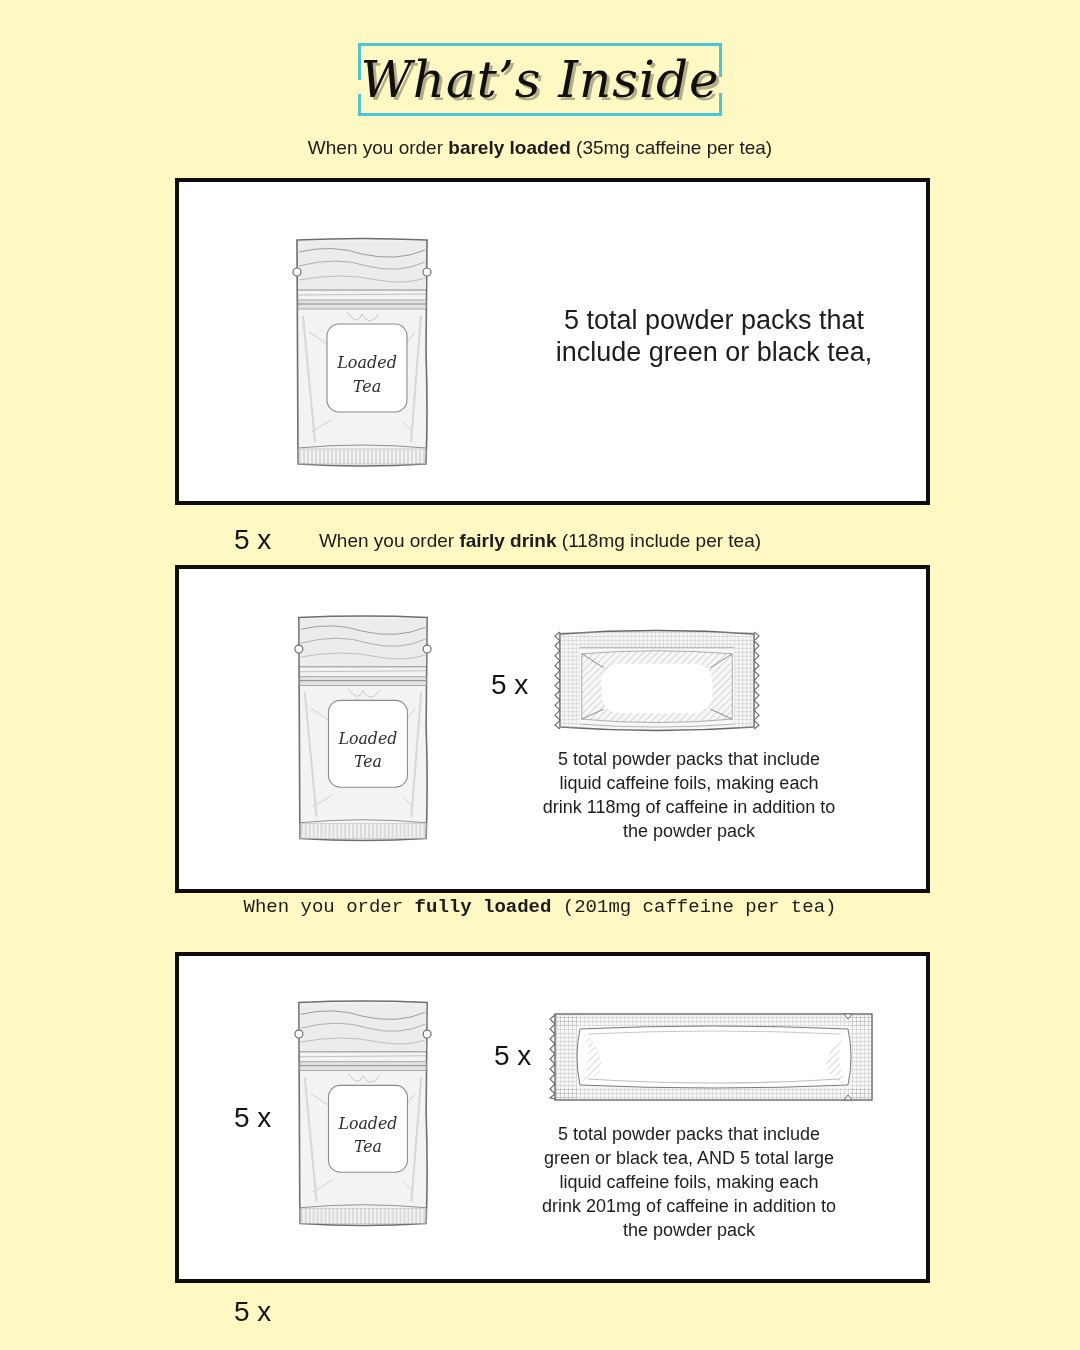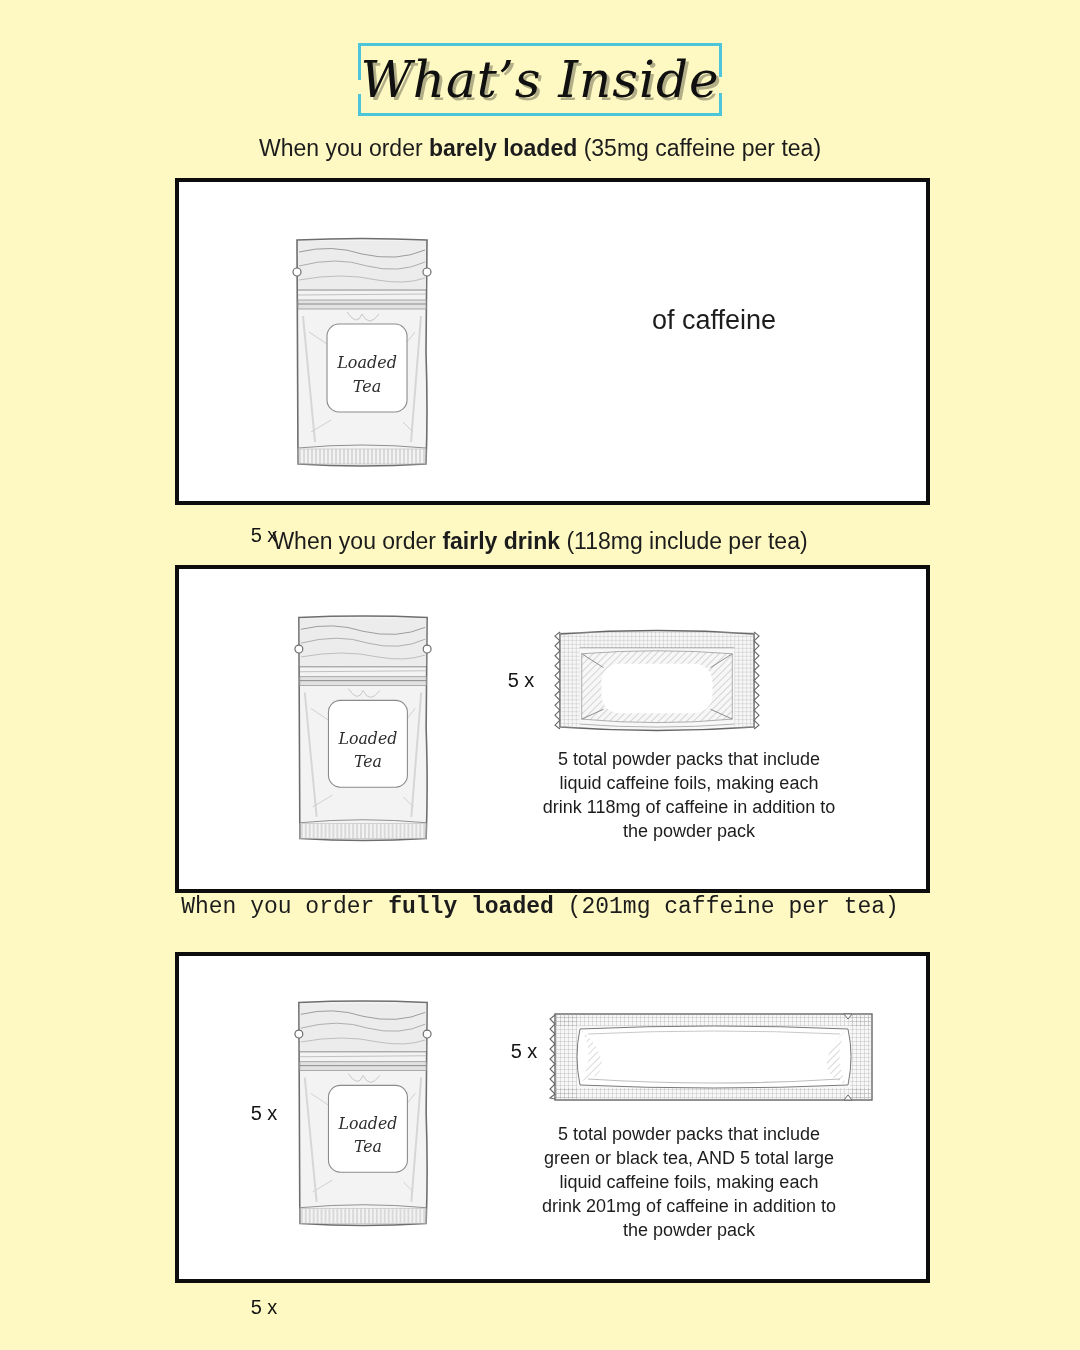--- a/index.html
+++ b/index.html
@@ -15,28 +15,28 @@
   .tb-left-b{left:0;bottom:0;width:3px;height:30%;}
   .tb-right-a{right:0;top:0;width:3px;height:46%;}
   .tb-right-b{right:0;bottom:0;width:3px;height:32%;}
   .title-text{position:absolute;left:0;top:0;width:100%;height:100%;
       display:flex;align-items:center;justify-content:center;
       font-family:"DejaVu Serif",serif;font-style:italic;font-size:50px;
       letter-spacing:1px;color:#101010;text-shadow:3px 3px 0 rgba(0,0,0,0.30);}
 
   
   .heading{position:absolute;left:0;width:1080px;text-align:center;
-      font-size:23px;color:#1c1c1c;line-height:28px;}
+      font-size:19px;color:#1c1c1c;line-height:28px;}
   .heading b{font-weight:bold;}
 
   
   .sbox{position:absolute;left:175px;width:755px;background:#fff;
       border:4px solid #0d0d0d;box-sizing:border-box;}
 
-  .count{position:absolute;font-size:20px;color:#141414;text-align:center;width:60px;}
+  .count{position:absolute;font-size:28px;color:#141414;width:60px;}
 
   .desc{position:absolute;text-align:center;color:#1d1d1d;}
   .desc-lg{font-size:27px;line-height:32px;}
   .desc-sm{font-size:18px;line-height:24px;}
 
   .ill{position:absolute;}
   .defs-hidden{position:absolute;width:0;height:0;overflow:hidden;}
 </style>
 </head>
 <body>
@@ -130,21 +130,22 @@
   <div class="heading" style="top:134px;">
     <span>When you order </span><b>barely loaded</b><span> (35mg caffeine per tea)</span>
   </div>
 
   <div class="sbox" style="top:178px;height:327px;">
     <span class="count" style="left:55px;top:342px;">5 x</span>
     <svg class="ill" style="left:108px;top:50px;" width="150" height="240" viewBox="0 0 150 240">
         <use href="#def-powder-pack"></use>
       </svg>
     <div class="desc desc-lg" style="left:345px;top:122px;width:380px;">
-      <div>of caffeine</div>
+      <div>5 total powder packs that</div>
+      <div>include green or black tea,</div>
     </div>
   </div>
 
   <div class="heading" style="top:527px;">
     <span>When you order </span><b>fairly drink</b><span> (118mg include per tea)</span>
   </div>
 
   <div class="sbox" style="top:565px;height:328px;">
     <span class="count" style="left:55px;top:727px;">5 x</span>
     <svg class="ill" style="left:110px;top:40px;" width="148" height="238" viewBox="0 0 150 240">

